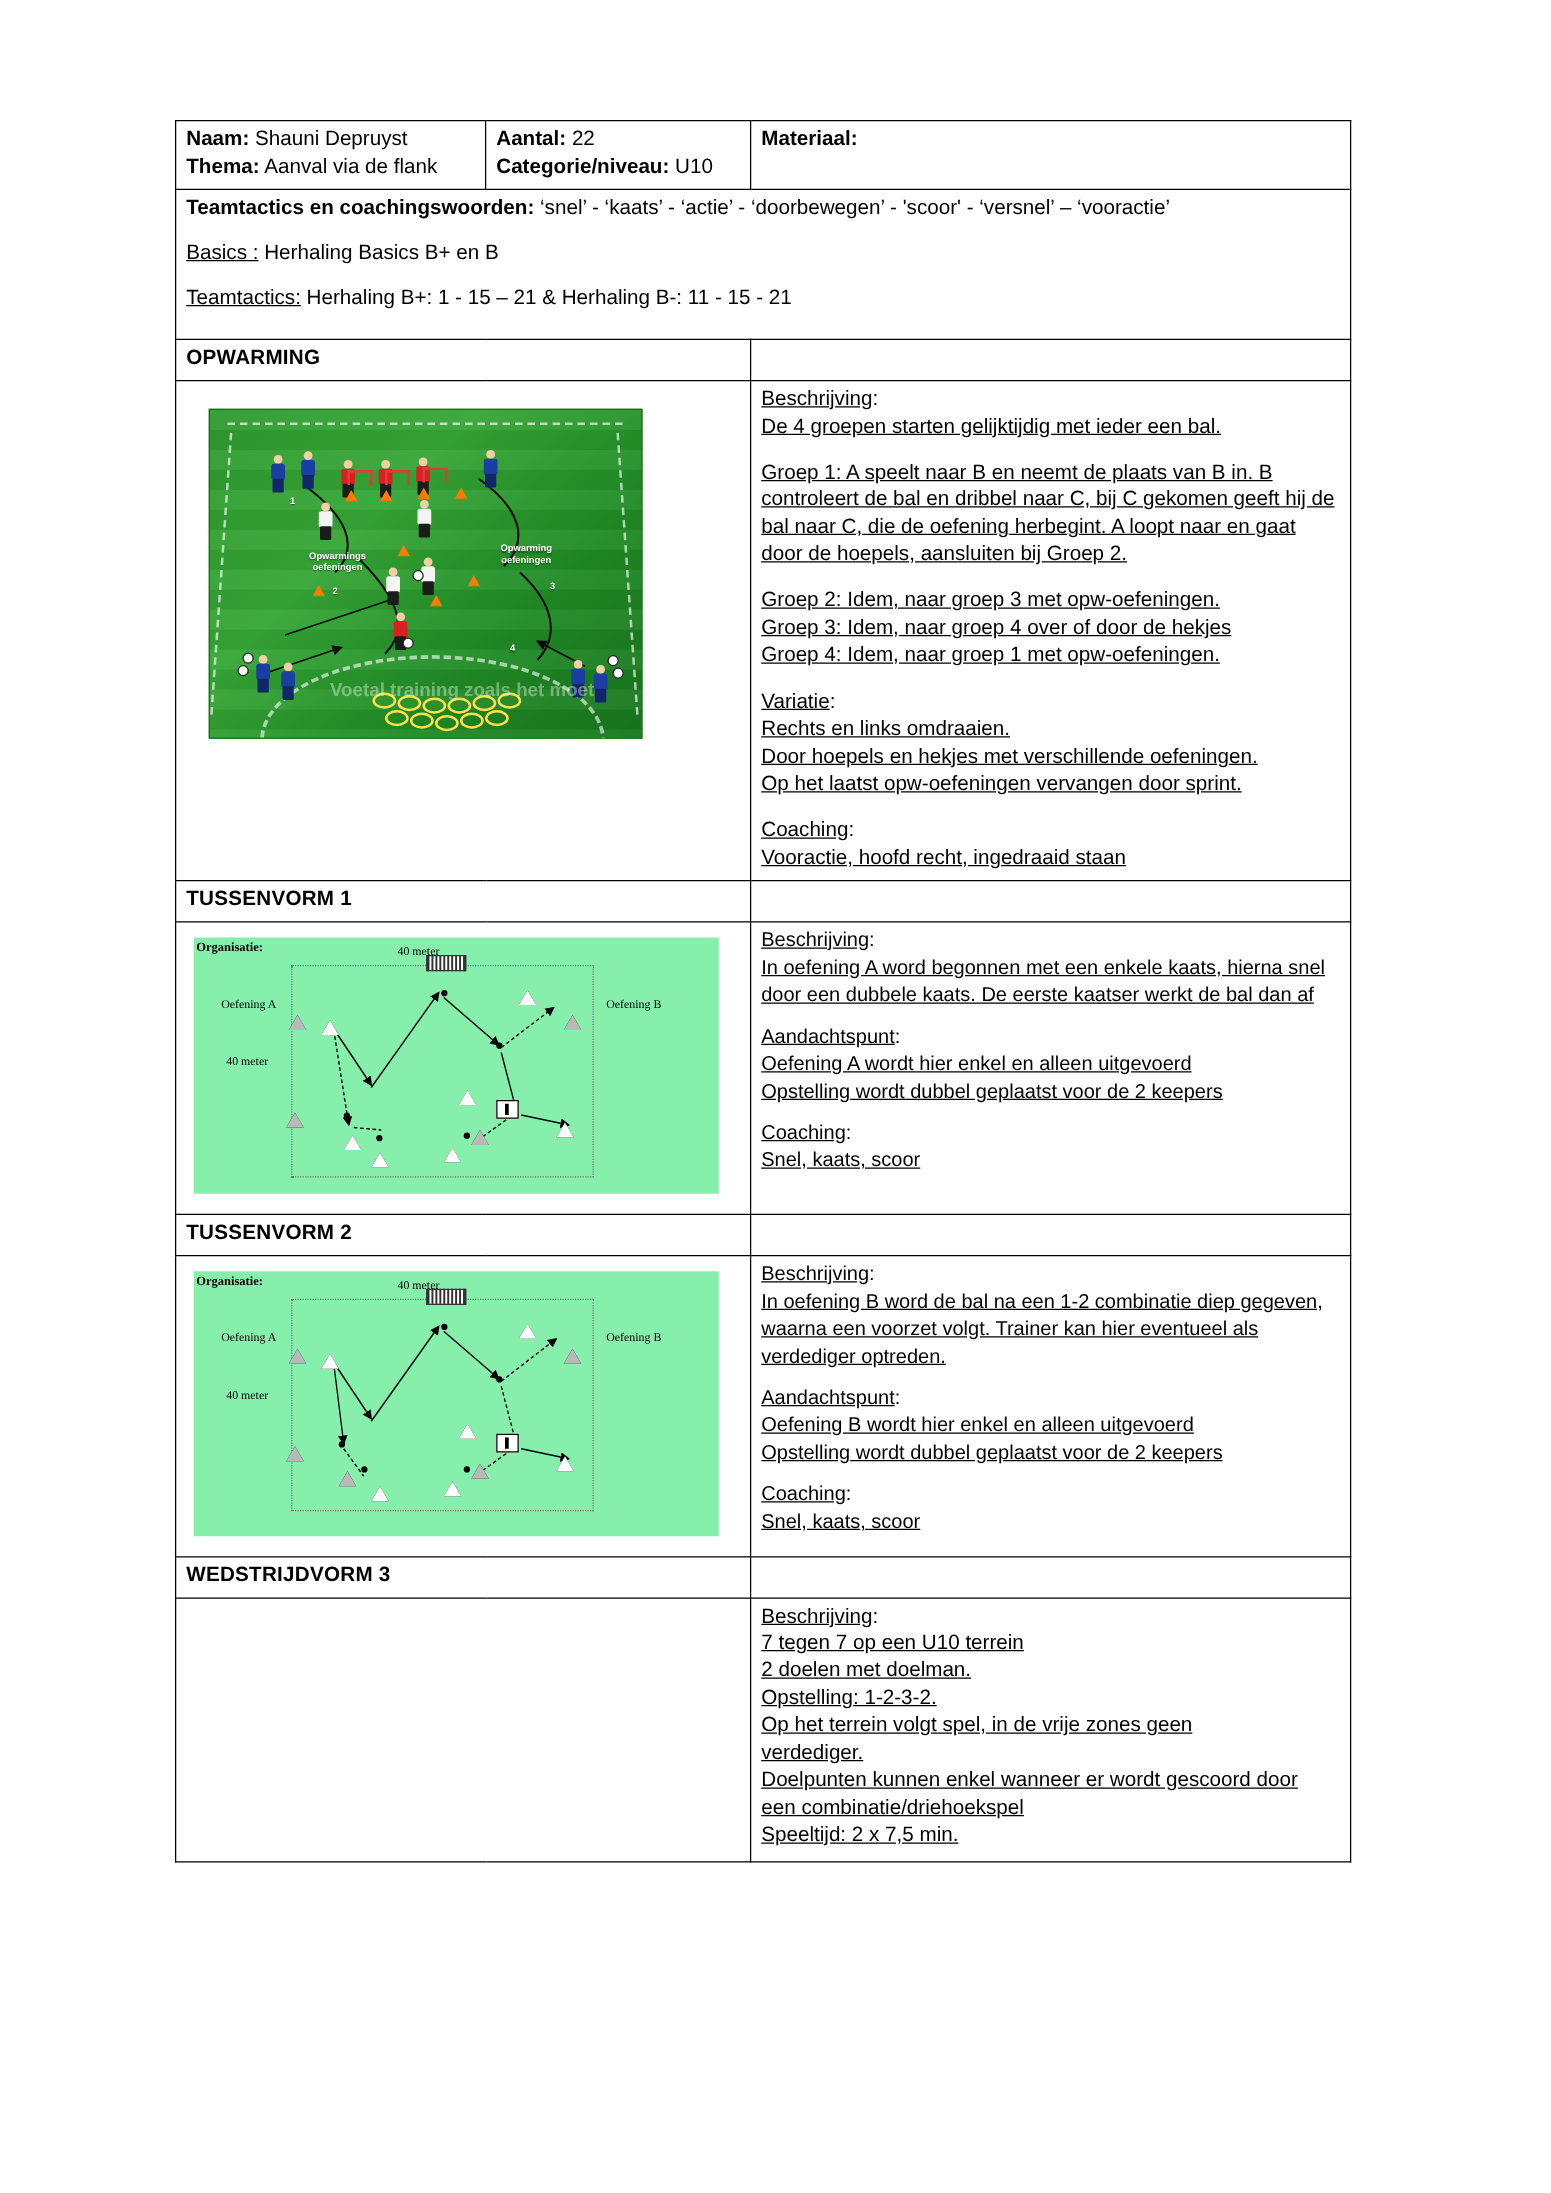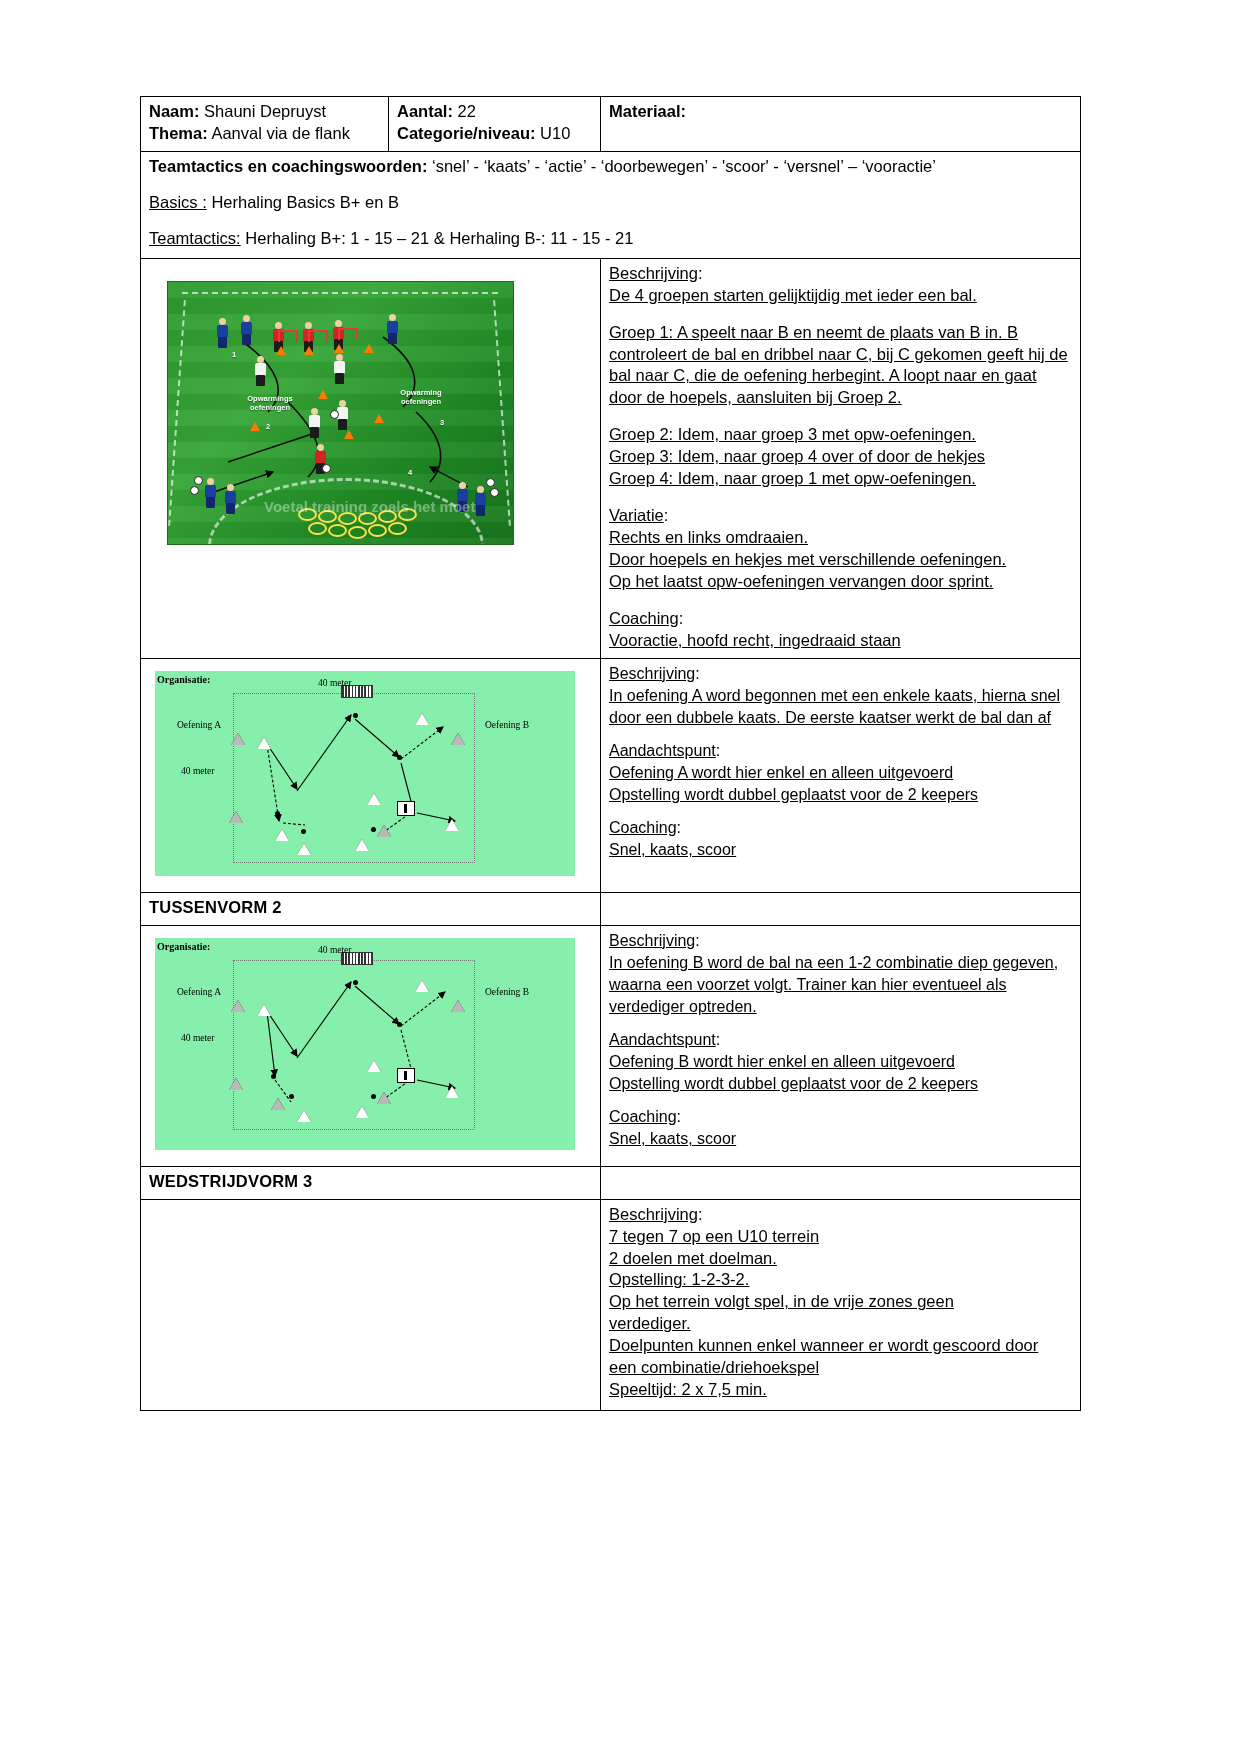--- a/index.html
+++ b/index.html
@@ -55,21 +55,21 @@
   .para { margin: 0 0 0 0; text-decoration: underline; }
   .spacer { height: 15px; }
   .spacer-sm { height: 11px; }
   .guide-cell {
     padding-top: 8px;
     padding-bottom: 10px;
     font-size: 16.5px;
     line-height: 1.5;
   }
   .guide-line { margin-bottom: 14px; }
-  .guide-line:last-child { margin-bottom: 2px; }
+  .guide-line:last-child { margin-bottom: 15px; }
   .img-cell {
     padding: 0;
     text-align: left;
     vertical-align: top;
   }
   .blank-cell { height: 200px; }
 
   
   .pitch-wrap {
     padding: 18px 0 14px 18px;
@@ -267,20 +267,24 @@
             <span class="bu">Basics :</span>
             <span>Herhaling Basics B+ en B</span>
           </div>
           <div class="guide-line">
             <span class="bu">Teamtactics:</span>
             <span>Herhaling B+: 1 - 15 – 21 &amp; Herhaling B-: 11 - 15 - 21</span>
           </div>
         </td>
       </tr>
 
+      <tr>
+        <td class="section-title" colspan="2">OPWARMING</td>
+        <td></td>
+      </tr>
 
       <tr>
         <td class="img-cell" colspan="2">
           <div class="pitch-wrap">
             <div class="pitch">
               <div class="sideline ln1"></div>
               <div class="sideline ln2"></div>
               <div class="sideline ln3"></div>
               <div class="arc"></div>
 
@@ -437,20 +441,24 @@
           <div class="para">Door hoepels en hekjes met verschillende oefeningen.</div>
           <div class="para">Op het laatst opw-oefeningen vervangen door sprint.</div>
           <div class="spacer"></div>
           <div>
             <span class="bu">Coaching</span><span>:</span>
           </div>
           <div class="para">Vooractie, hoofd recht, ingedraaid staan</div>
         </td>
       </tr>
 
+      <tr>
+        <td class="section-title" colspan="2">TUSSENVORM 1</td>
+        <td></td>
+      </tr>
 
       <tr>
         <td class="img-cell" colspan="2">
           <div class="board-wrap">
             <div class="board">
               <div class="org">Organisatie:</div>
               <div class="field"></div>
               <div class="goal"></div>
               <div class="lbl" style="left:163px; top:6px;">40 meter</div>
               <div class="lbl" style="left:26px; top:94px;">40 meter</div>

